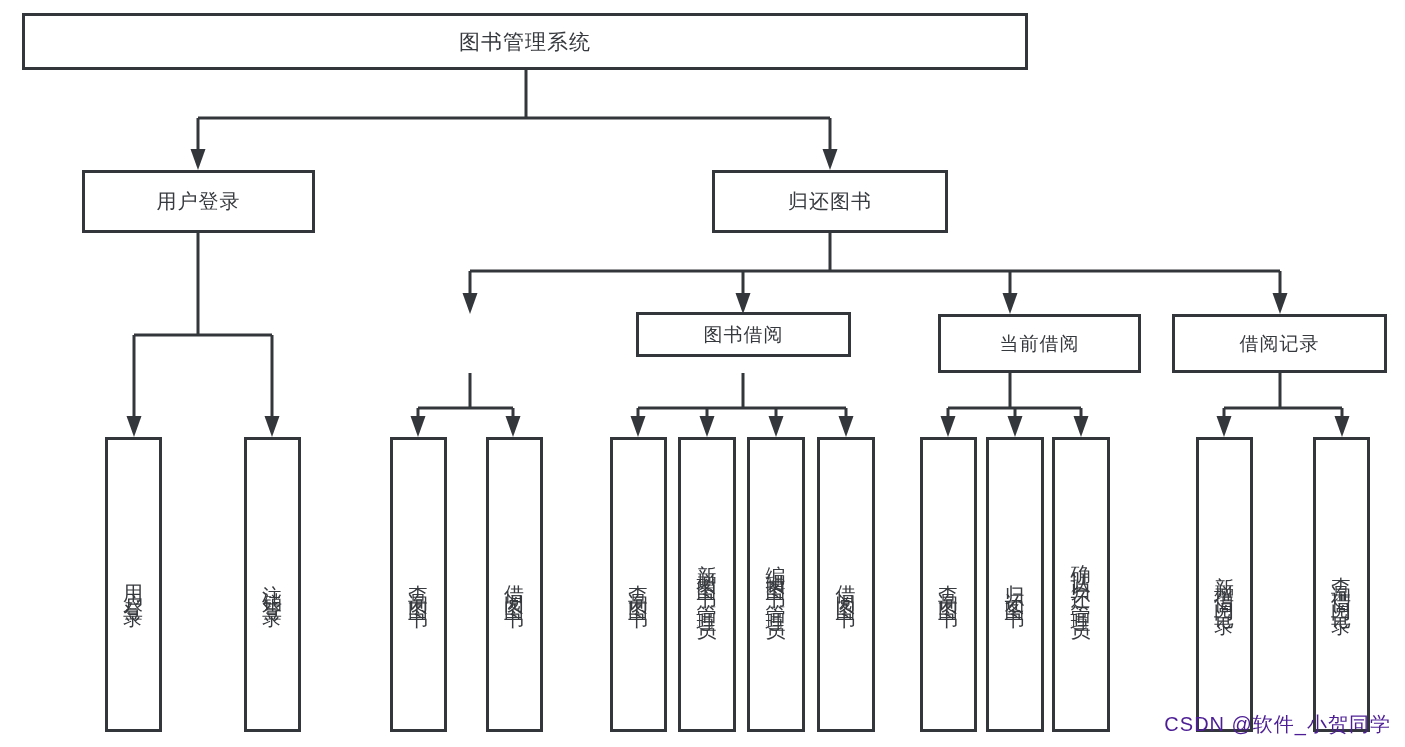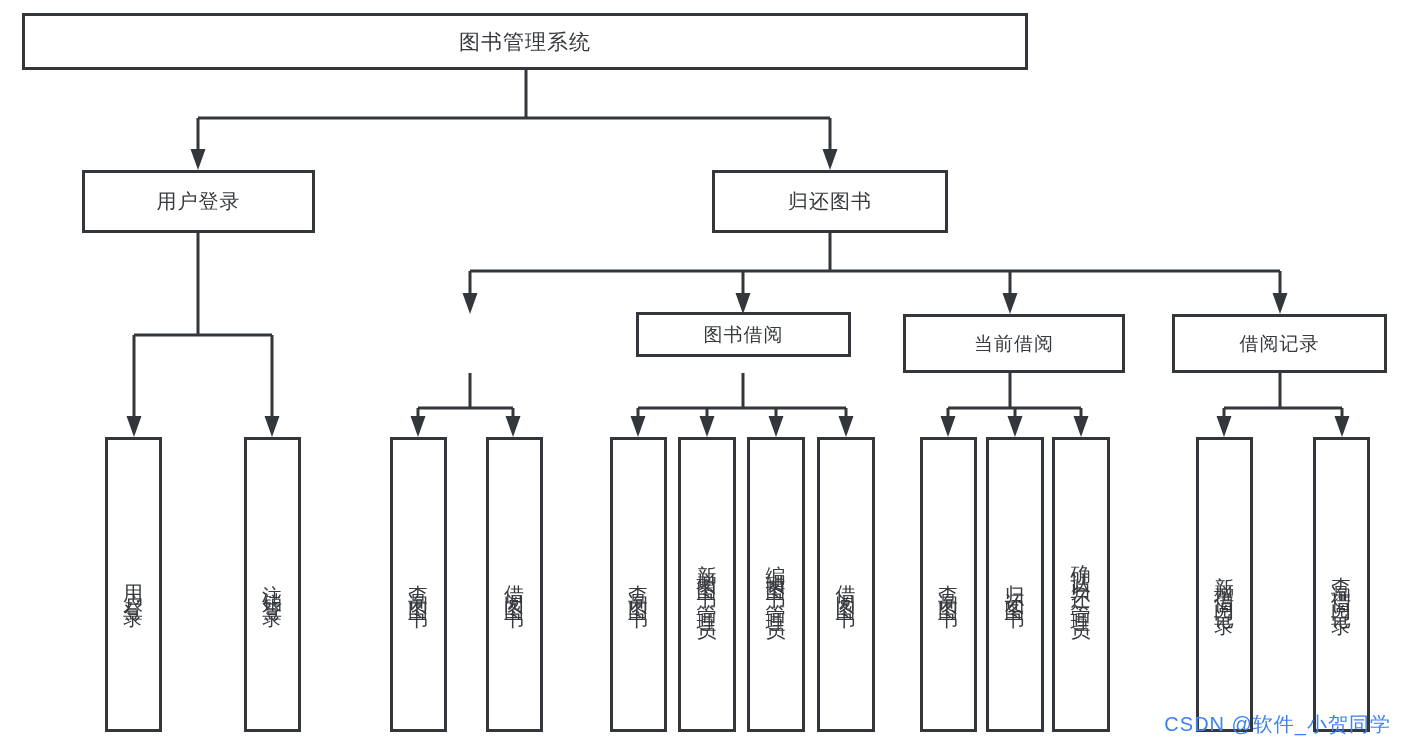--- a/index.html
+++ b/index.html
@@ -43,21 +43,21 @@
     letter-spacing: 8px;
     line-height: 1;
   }
   .watermark {
     position: absolute;
     right: 14px;
     top: 711px;
     z-index: 10;
     font-size: 20px;
     letter-spacing: 1px;
-    color: #3b82f6;
+    color: #4c1d95;
     white-space: nowrap;
   }
 </style>
 </head>
 <body>
 
 <div id="stage">
 
   <svg id="connectors" width="1405" height="747" viewBox="0 0 1405 747" aria-hidden="true">
     <defs>
@@ -104,21 +104,21 @@
   <div class="node lvl2" style="left:82px;top:170px;width:233px;height:63px">
     <span>用户登录</span>
   </div>
   <div class="node lvl2" style="left:712px;top:170px;width:236px;height:63px">
     <span>归还图书</span>
   </div>
 
   <div class="node lvl3" style="left:636px;top:312px;width:215px;height:45px">
     <span>图书借阅</span>
   </div>
-  <div class="node lvl3" style="left:903px;top:314px;width:222px;height:59px">
+  <div class="node lvl3" style="left:938px;top:314px;width:203px;height:59px">
     <span>当前借阅</span>
   </div>
   <div class="node lvl3" style="left:1172px;top:314px;width:215px;height:59px">
     <span>借阅记录</span>
   </div>
 
   <div class="node leaf" style="left:105px;top:437px;width:57px;height:295px">
     <span>用户登录</span>
   </div>
   <div class="node leaf" style="left:244px;top:437px;width:57px;height:295px">

